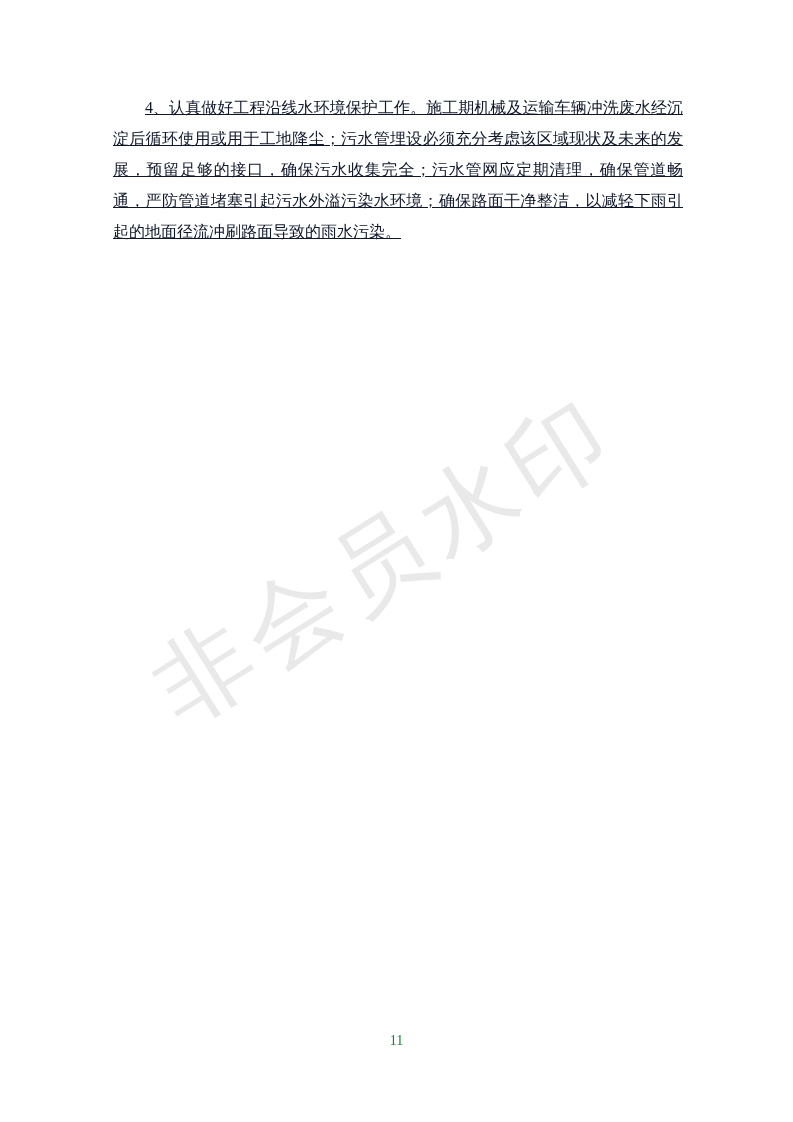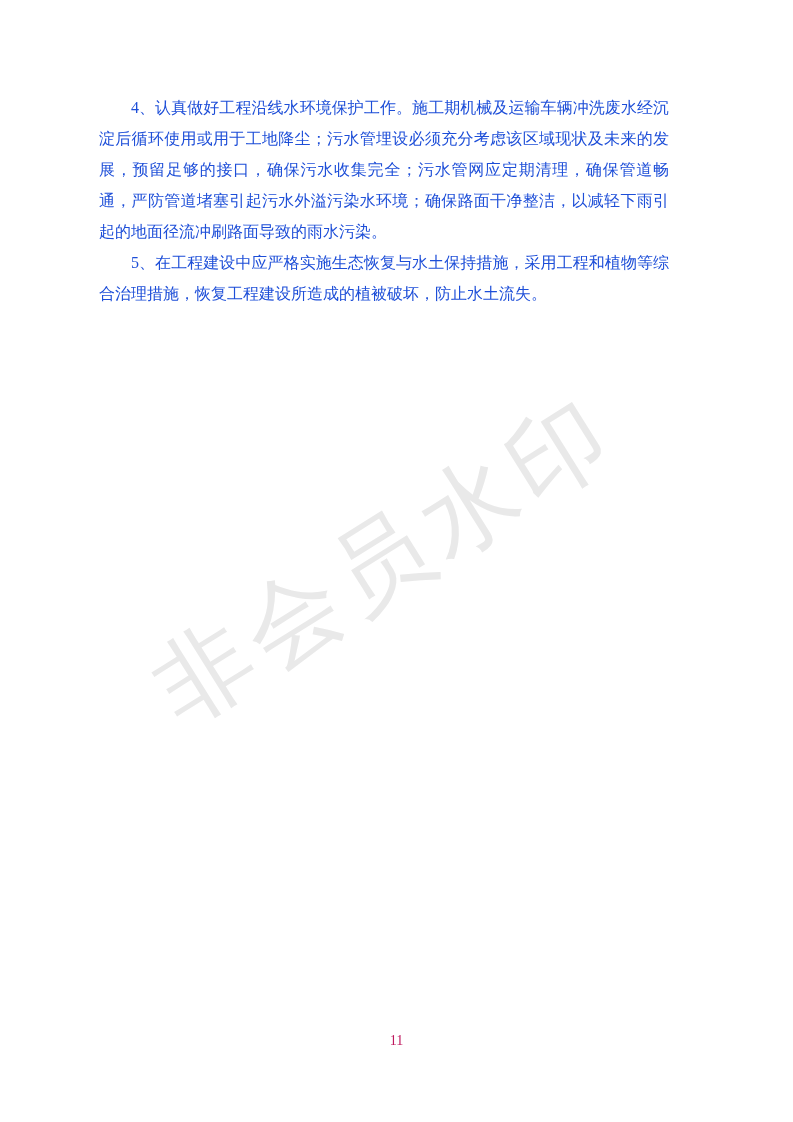--- a/index.html
+++ b/index.html
@@ -26,51 +26,51 @@
     font-size: 96px;
     letter-spacing: 8px;
     color: #e9e9e9;
     white-space: nowrap;
     z-index: 0;
     user-select: none;
     pointer-events: none;
   }
   .content {
     position: absolute;
-    left: 99px;
+    left: 113px;
     top: 92px;
     width: 570px;
     z-index: 1;
-    color: #1d4ed8;
+    color: #0f172a;
     font-size: 16px;
     line-height: 31px;
     text-align: justify;
+    text-decoration: underline;
   }
   .content p {
     margin: 0;
     text-indent: 2em;
   }
   .page-number {
     position: absolute;
     left: 0;
     right: 0;
     top: 1033px;
     text-align: center;
     font-size: 14px;
-    color: #be185d;
+    color: #15803d;
     z-index: 1;
   }
 </style>
 </head>
 <body>
 
 <div class="page">
 
   <div class="watermark">非会员水印</div>
 
   <div class="content">
     <p>4、认真做好工程沿线水环境保护工作。施工期机械及运输车辆冲洗废水经沉淀后循环使用或用于工地降尘；污水管埋设必须充分考虑该区域现状及未来的发展，预留足够的接口，确保污水收集完全；污水管网应定期清理，确保管道畅通，严防管道堵塞引起污水外溢污染水环境；确保路面干净整洁，以减轻下雨引起的地面径流冲刷路面导致的雨水污染。</p>
-    <p>5、在工程建设中应严格实施生态恢复与水土保持措施，采用工程和植物等综合治理措施，恢复工程建设所造成的植被破坏，防止水土流失。</p>
   </div>
 
   <div class="page-number">11</div>
 
 </div>
 
 </body></html>

